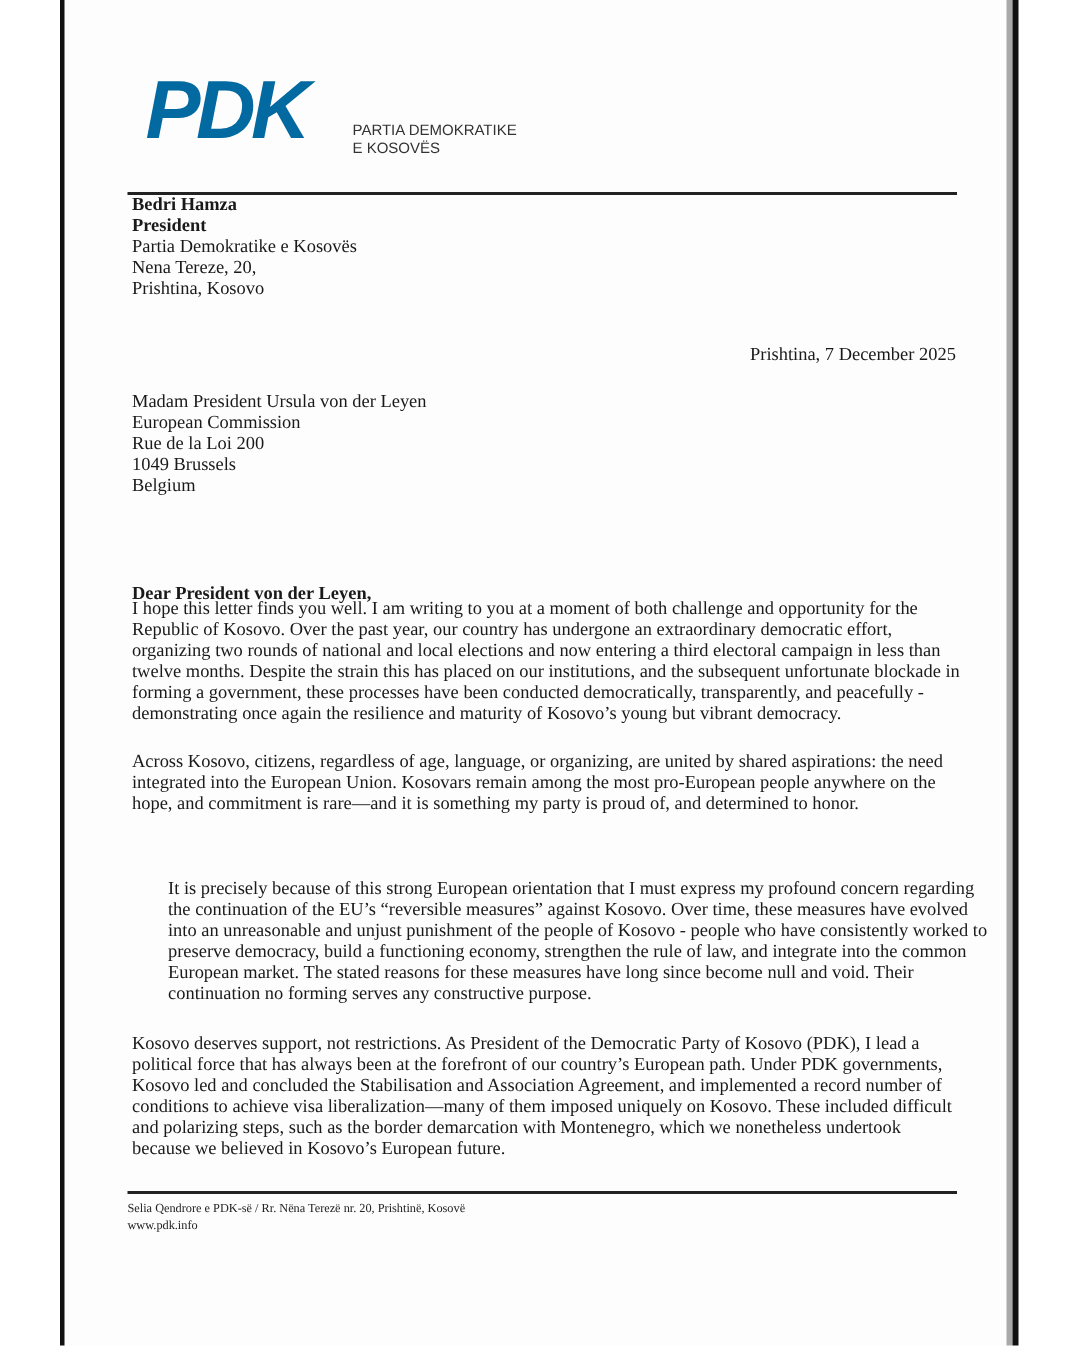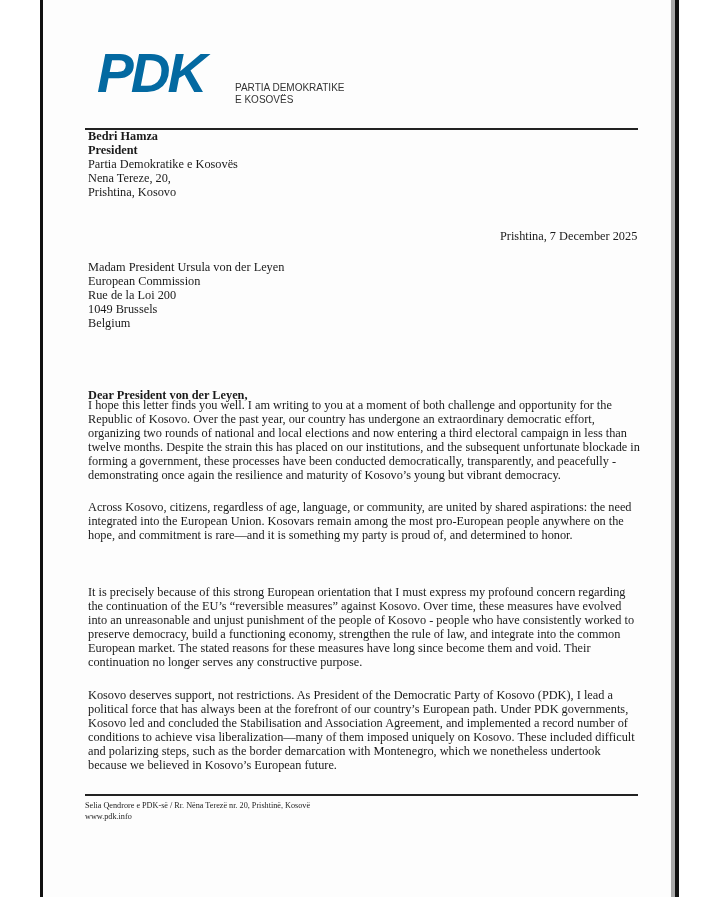--- a/index.html
+++ b/index.html
@@ -15,21 +15,21 @@
   .rule.bottom { left: 85px; top: 794px; width: 553px; }
   .text { position: absolute; font-family: "Liberation Serif", serif; font-size: 12.3px; line-height: 14px; color: #1a1a1a; }
   .sender { left: 88px; top: 129px; }
   .sender .b { font-weight: bold; }
   .date { left: 500px; top: 229px; }
   .recipient { left: 88px; top: 260px; }
   .salutation { left: 88px; top: 378px; font-weight: bold; margin-top: 10px; }
   .para { left: 88px; width: 560px; text-align: left; }
   .p1 { top: 398px; }
   .p2 { top: 500px; }
-  .p3 { top: 585px; }
+  .p3 { top: 585px; margin-left: 24px; }
   .p4 { top: 688px; }
   .para .line { display: block; white-space: nowrap; }
   .footer { position: absolute; left: 85px; width: 553px; top: 800px; font-family: "Liberation Serif", serif; font-size: 8.2px; line-height: 11px; color: #222; }
 </style>
 </head>
 <body>
 
 <div class="paper"></div>
 <div class="page-left-edge"></div>
 <div class="page-right-edge"></div>
@@ -66,32 +66,32 @@
 <div class="text para p1">
   <span class="line">I hope this letter finds you well. I am writing to you at a moment of both challenge and opportunity for the</span>
   <span class="line">Republic of Kosovo. Over the past year, our country has undergone an extraordinary democratic effort,</span>
   <span class="line">organizing two rounds of national and local elections and now entering a third electoral campaign in less than</span>
   <span class="line">twelve months. Despite the strain this has placed on our institutions, and the subsequent unfortunate blockade in</span>
   <span class="line">forming a government, these processes have been conducted democratically, transparently, and peacefully -</span>
   <span class="line">demonstrating once again the resilience and maturity of Kosovo’s young but vibrant democracy.</span>
 </div>
 
 <div class="text para p2">
-  <span class="line">Across Kosovo, citizens, regardless of age, language, or community, are united by shared aspirations: the need</span>
+  <span class="line">Across Kosovo, citizens, regardless of age, language, or organizing, are united by shared aspirations: the need</span>
   <span class="line">integrated into the European Union. Kosovars remain among the most pro-European people anywhere on the</span>
   <span class="line">hope, and commitment is rare—and it is something my party is proud of, and determined to honor.</span>
 </div>
 
 <div class="text para p3">
   <span class="line">It is precisely because of this strong European orientation that I must express my profound concern regarding</span>
   <span class="line">the continuation of the EU’s “reversible measures” against Kosovo. Over time, these measures have evolved</span>
   <span class="line">into an unreasonable and unjust punishment of the people of Kosovo - people who have consistently worked to</span>
   <span class="line">preserve democracy, build a functioning economy, strengthen the rule of law, and integrate into the common</span>
-  <span class="line">European market. The stated reasons for these measures have long since become them and void. Their</span>
-  <span class="line">continuation no longer serves any constructive purpose.</span>
+  <span class="line">European market. The stated reasons for these measures have long since become null and void. Their</span>
+  <span class="line">continuation no forming serves any constructive purpose.</span>
 </div>
 
 <div class="text para p4">
   <span class="line">Kosovo deserves support, not restrictions. As President of the Democratic Party of Kosovo (PDK), I lead a</span>
   <span class="line">political force that has always been at the forefront of our country’s European path. Under PDK governments,</span>
   <span class="line">Kosovo led and concluded the Stabilisation and Association Agreement, and implemented a record number of</span>
   <span class="line">conditions to achieve visa liberalization—many of them imposed uniquely on Kosovo. These included difficult</span>
   <span class="line">and polarizing steps, such as the border demarcation with Montenegro, which we nonetheless undertook</span>
   <span class="line">because we believed in Kosovo’s European future.</span>
 </div>

